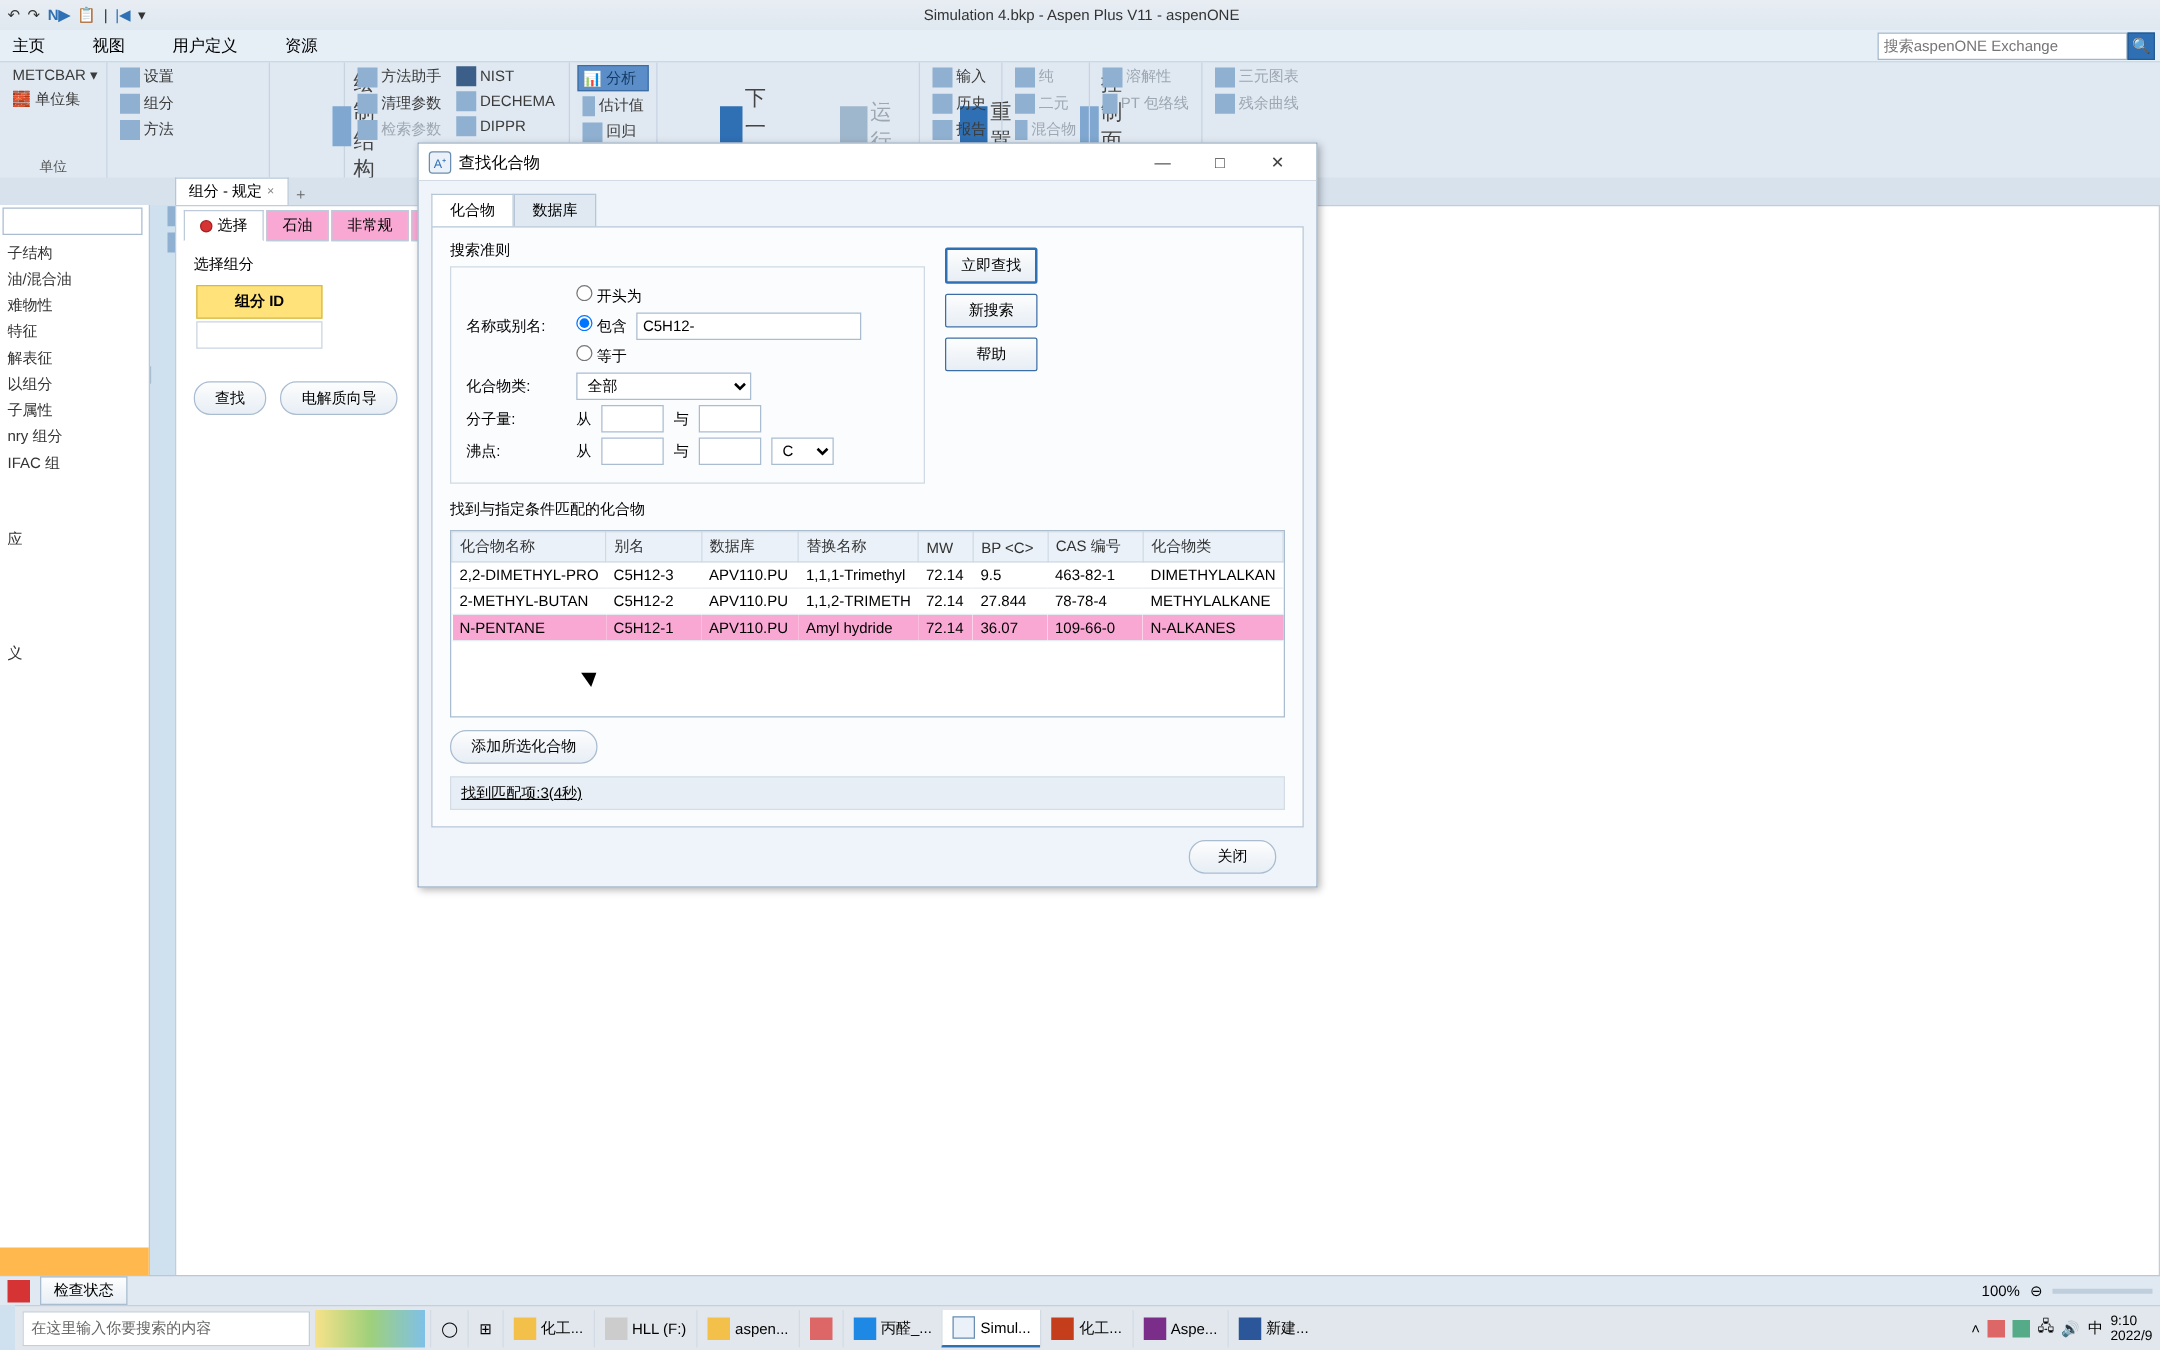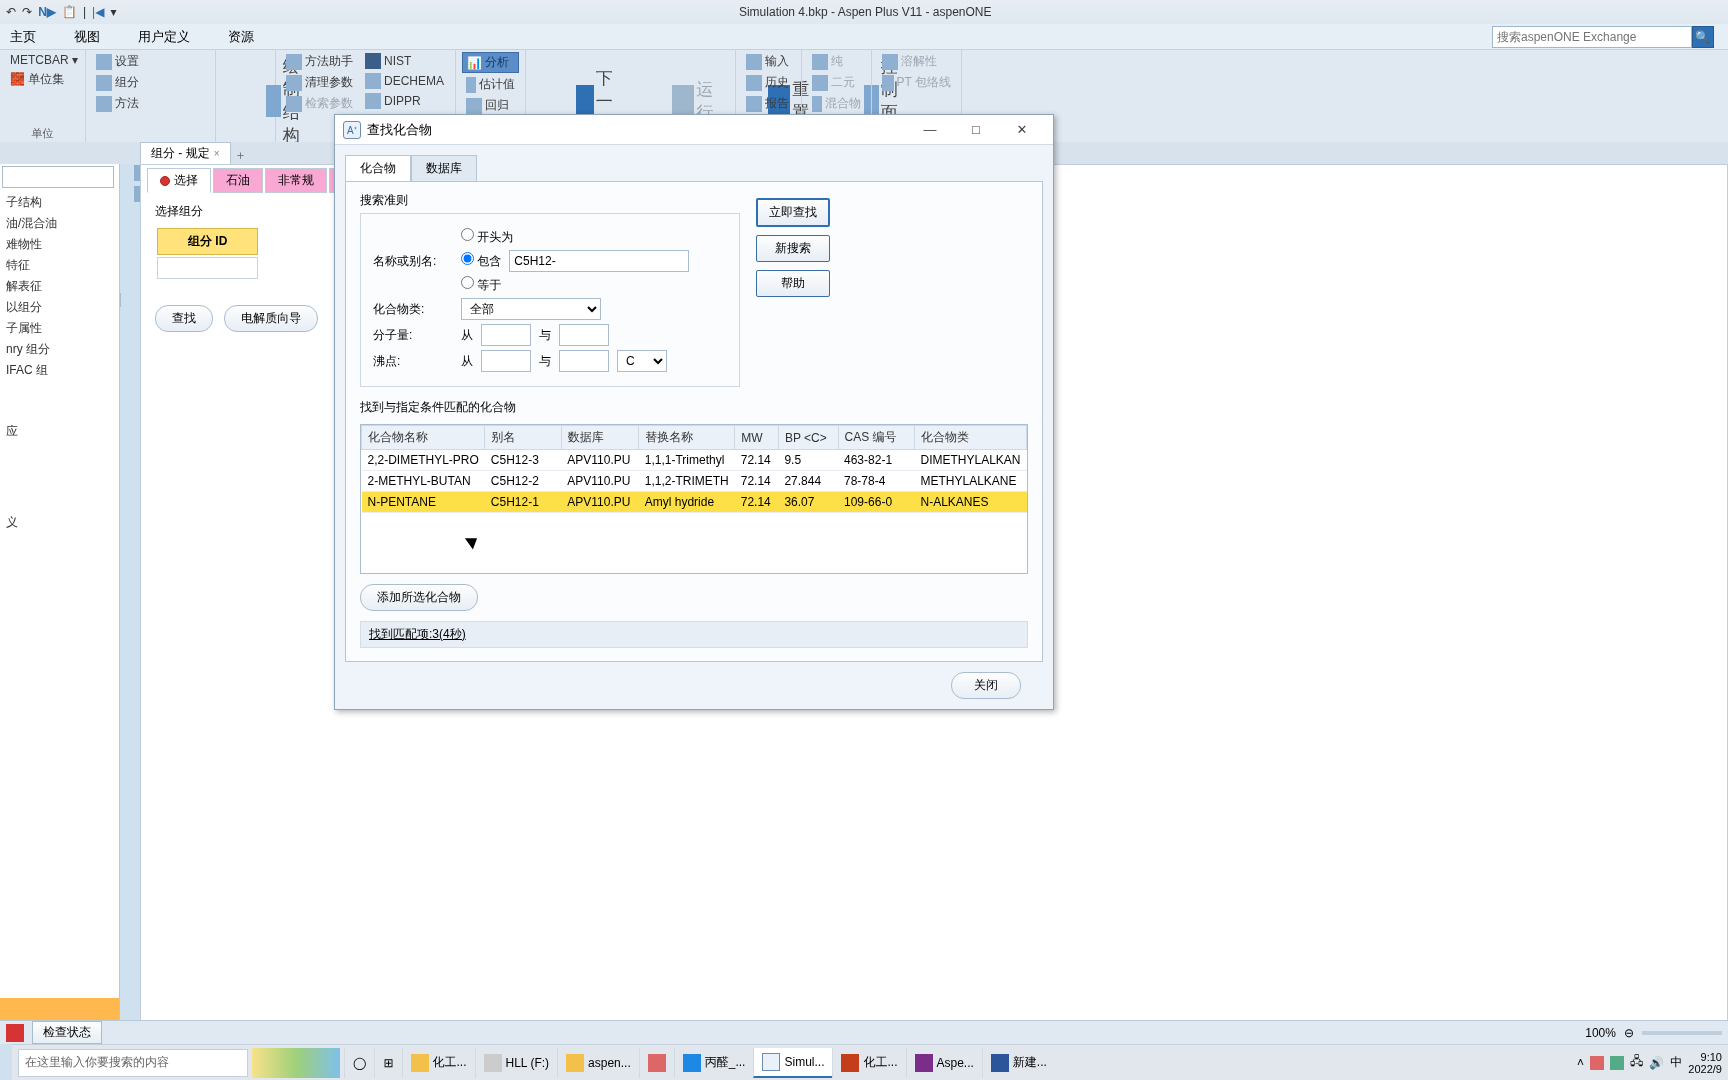--- a/index.html
+++ b/index.html
@@ -2,21 +2,21 @@
 <html><head>
 <meta charset="utf-8">
 <style>
 * { box-sizing: border-box; margin: 0; padding: 0; font-family: "Microsoft YaHei", Tahoma, sans-serif; }
 html, body { width: 1728px; height: 1080px; overflow: hidden; background: #cfe0ef; }
 .titlebar { height: 24px; background: linear-gradient(#e8edf3,#dfe8f0); display:flex; align-items:center; font-size:12px; color:#333; }
 .titlebar .qat { display:flex; gap:6px; padding:0 6px; }
 .titlebar .title-text { flex:1; text-align:center; }
 .menubar { height:26px; background:#e6eef6; display:flex; padding-left:2px; gap:22px; align-items:center; font-size:13px; border-bottom:1px solid #c3d2e0; }
 .menubar span { padding:3px 8px; }
-.searchbox-outer { margin-left:auto; display:flex; align-items:center; padding-right:14px; }
+.searchbox-outer { margin-left:auto; display:flex; align-items:center; padding-right:4px; }
 .searchbox { width:200px; height:22px; border:1px solid #9fb7cc; background:#fff; font-size:12px; padding:0 4px; color:#888; }
 .searchbtn { width:22px; height:22px; background:#2f6fb3; border:1px solid #255a92; color:#fff; display:flex; align-items:center; justify-content:center; font-size:12px; }
 .ribbon { height:94px; background:#e0e9f2; border-bottom:1px solid #b7c8d8; display:flex; font-size:12px; position:relative; }
 .rgroup { border-right:1px solid #c6d4e2; padding:2px 6px 0 6px; display:flex; flex-direction:column; justify-content:space-between;gap:28px; }
 .rgroup .lbl { text-align:center; font-size:11px; color:#555; padding-bottom:2px; }
 .rrows { display:flex; flex-direction:row; gap:4px; }
 .rcol { display:flex; flex-direction:column; gap:2px; }
 .ritem { display:flex; align-items:center; gap:3px; padding:1px 4px; white-space:nowrap; color:#3b3b3b; }
 .ritem.disabled { color:#9ca7b2; }
 .smallicon { width:16px; height:16px; background:#8fb0d0; display:inline-block; }
@@ -57,21 +57,21 @@
 .formrow { display:flex; align-items:center; margin:4px 0; gap:8px; }
 .formlbl { width:80px; }
 .finput { border:1px solid #a9bcd0; height:22px; padding:0 4px; background:#fff; font-size:12px; }
 .sidebtns { display:flex; flex-direction:column; gap:8px; margin-left:16px; margin-top:6px; }
 .actionbtn { border:1px solid #3c6ea5; background:linear-gradient(#fdfdfd,#e7eef5); padding:4px 10px; font-size:12px; width:74px; text-align:center; border-radius:2px; }
 .actionbtn.primary { border:2px solid #2f6fb3; }
 .results { border:1px solid #a9bcd0; margin-top:8px; background:#fff; flex:0 0 auto; }
 .results table { width:100%; border-collapse:collapse; font-size:12px; }
 .results th { background:#eaf1f8; border:1px solid #cfd9e3; padding:3px 6px; text-align:left; font-weight:normal; color:#333; }
 .results td { border-bottom:1px solid #e6ecf2; padding:3px 6px; white-space:nowrap; overflow:hidden; text-overflow:ellipsis; }
-.results tr.sel td { background:#fde047; }
+.results tr.sel td { background:#f9a8d4; }
 .statusrow { margin-top:10px; background:#e8eef5; padding:4px 8px; border:1px solid #d4dde6;text-decoration:underline; }
 .close-row { display:flex; justify-content:flex-end; padding:10px 14px 0 0; }
 .footerbar { position:absolute; left:0; right:0; bottom:36px; height:24px; background:#e0e9f2; border-top:1px solid #b7c8d8; display:flex; align-items:center; font-size:12px; padding:0 6px; gap:8px; }
 .footerbar .fbtn { border:1px solid #a9bcd0; background:linear-gradient(#fdfdfd,#e7eef5); padding:2px 10px; }
 .footerbar .farrow { width:18px; height:18px; background:#d63434; display:inline-block; }
 .footerbar .zoom { margin-left:auto; display:flex; align-items:center; gap:8px; }
 
 .taskbar { position:absolute; left:12px; right:0; bottom:0; height:36px; background:#e2e7ed; border-top:1px solid #c3cfdb; display:flex; align-items:center; font-size:12px; }
 .taskbar .searchfield { width:230px; height:28px; border:1px solid #c3cfdb; background:#fff; padding:0 6px; color:#666; margin-left:6px; display:flex; align-items:center; }
 .taskbar .tbtn { height:30px; padding:0 8px; display:flex; align-items:center; gap:4px; border-left:1px solid #d2dbe4; }
@@ -259,20 +259,33 @@
   </div>
   <div class="rgroup" style="width:90px">
     <div class="rcol">
       <div class="ritem disabled">
           <span class="smallicon"></span>
           <span>溶解性</span>
         </div>
       <div class="ritem disabled">
           <span class="smallicon"></span>
           <span>PT 包络线</span>
+        </div>
+    </div>
+    <div class="lbl"></div>
+  </div>
+  <div class="rgroup" style="width:90px;border-right:none">
+    <div class="rcol">
+      <div class="ritem disabled">
+          <span class="smallicon"></span>
+          <span>三元图表</span>
+        </div>
+      <div class="ritem disabled">
+          <span class="smallicon"></span>
+          <span>残余曲线</span>
         </div>
     </div>
     <div class="lbl"></div>
   </div>
 </div>
 
 <div class="main-area">
   <div class="tabstrip">
     <div class="doctab">
       <span>组分 - 规定</span>
@@ -513,18 +526,18 @@
       <span class="tbicon" style="background:#2b579a"></span>
       <span>新建...</span>
     </div>
   <div class="sys">
     <span>˄</span>
     <span class="tbicon" style="background:#d66;width:14px;height:14px"></span>
     <span class="tbicon" style="background:#5a8;width:14px;height:14px"></span>
     <span>🖧</span>
     <span>🔊</span>
     <span>中</span>
-    <div style="text-align:right;line-height:12px;font-size:11px">
+    <div style="line-height:12px;font-size:11px">
       <div>9:10</div>
       <div>2022/9</div>
     </div>
   </div>
 </div>
 
 </body></html>

